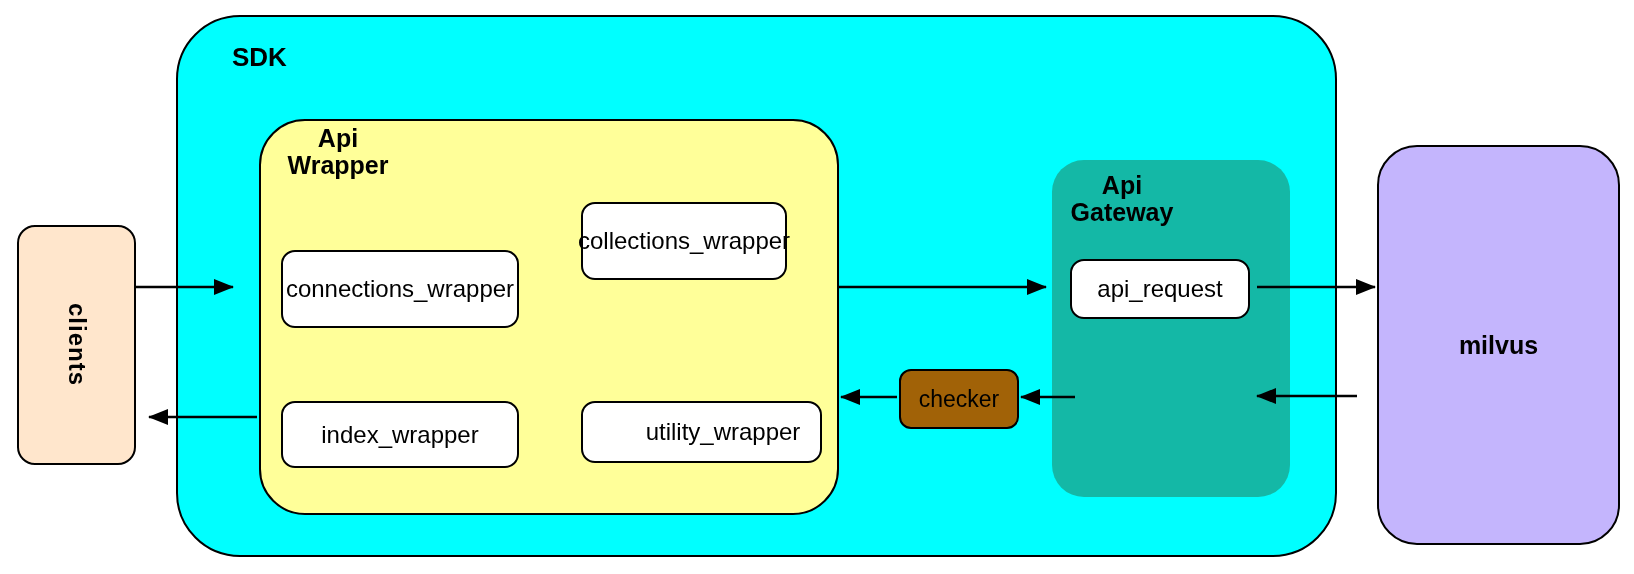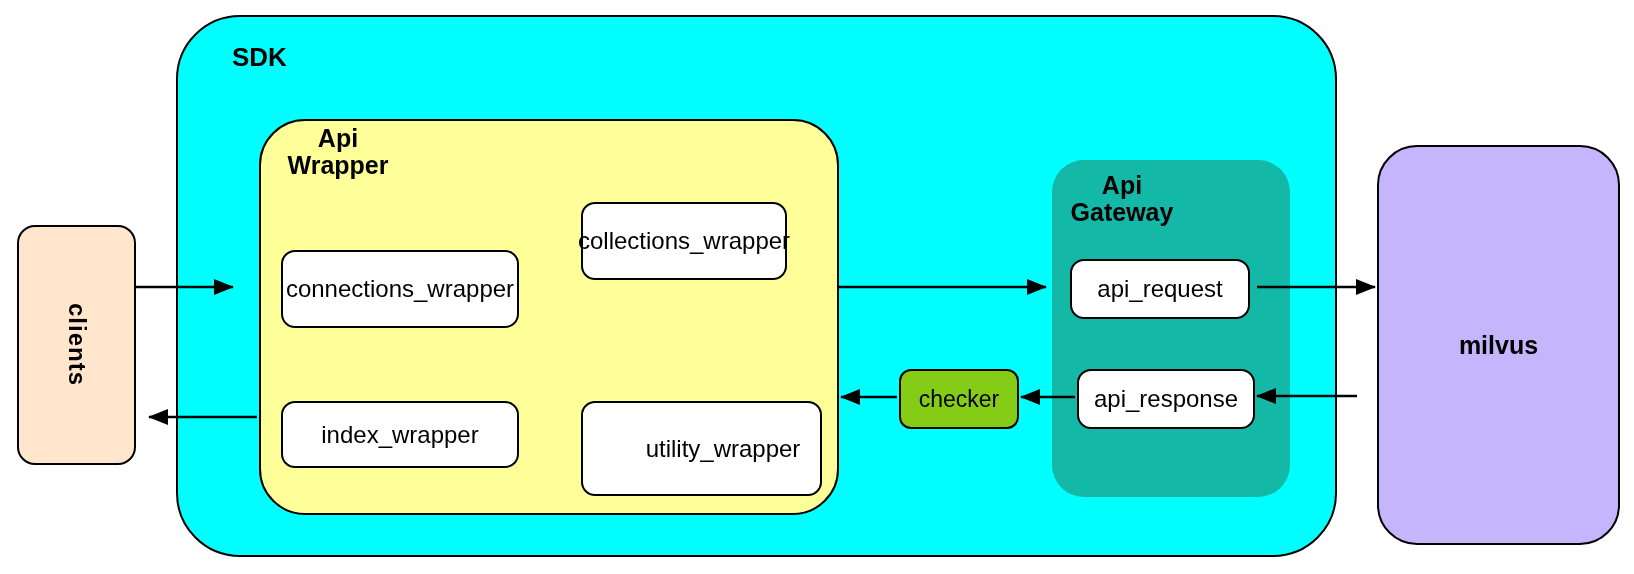--- a/index.html
+++ b/index.html
@@ -9,21 +9,21 @@
     height: 574px;
     background: #ffffff;
     font-family: "Liberation Sans", sans-serif;
     color: #000;
     overflow: hidden;
   }
   .node {
     position: absolute;
     box-sizing: border-box;
     border: 2px solid #000;
-    background: #84cc16;
+    background: #a16207;
   }
   .no-border { border: none; }
   .center-flex {
     display: flex;
     align-items: center;
     justify-content: center;
   }
   .module-box {
     position: absolute;
     box-sizing: border-box;
@@ -102,30 +102,29 @@
 
   <div class="node sdk" style="background-color: rgb(0, 255, 255);">
     <div class="container-label sdk-label">SDK</div>
 
     <div class="node api-wrapper" style="background-color: rgb(255, 255, 153);">
       <div class="container-label api-wrapper-label">Api Wrapper</div>
 
       <div class="module-box" style="left:20px;  top:81px;  width:238px; height:78px;margin-top:48px;">connections_wrapper</div>
       <div class="module-box" style="left:320px; top:81px;  width:206px; height:78px;">collections_wrapper</div>
       <div class="module-box" style="left:20px;  top:280px; width:238px; height:67px;">index_wrapper</div>
-      <div class="module-box" style="left:320px; top:280px; width:241px; height:95px;padding-left:43px;">utility_wrapper</div>
+      <div class="module-box" style="left:320px; top:280px; width:241px; height:62px;padding-left:43px;">utility_wrapper</div>
     </div>
 
     <div class="node checker center-flex" style="left:721px; top:352px;">checker</div>
 
     <div class="node no-border api-gateway" style="background-color: #14b8a6;">
       <div class="container-label api-gateway-label">Api Gateway</div>
 
       <div class="module-box" style="left:18px; top:99px;  width:180px; height:60px;">api_request</div>
-      <div class="module-box" style="left:25px; top:209px; width:178px; height:60px;">api_response</div>
     </div>
   </div>
 
   <div class="node milvus center-flex" style="background-color: #c4b5fd;">
     <span>milvus</span>
   </div>
 
   <svg class="arrow-layer" width="1634" height="574" viewBox="0 0 1634 574">
     <defs>
       <marker id="ah" markerUnits="userSpaceOnUse" markerWidth="20" markerHeight="16" refX="19" refY="8" orient="auto">

